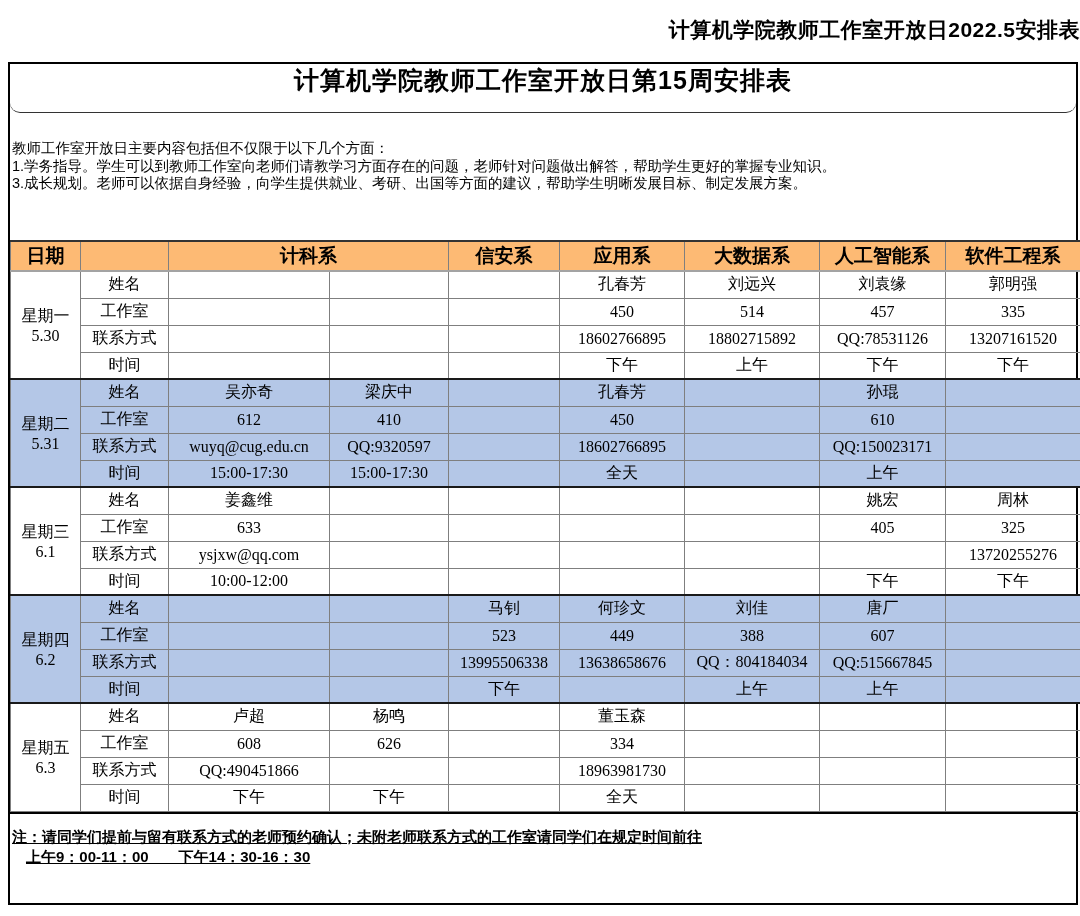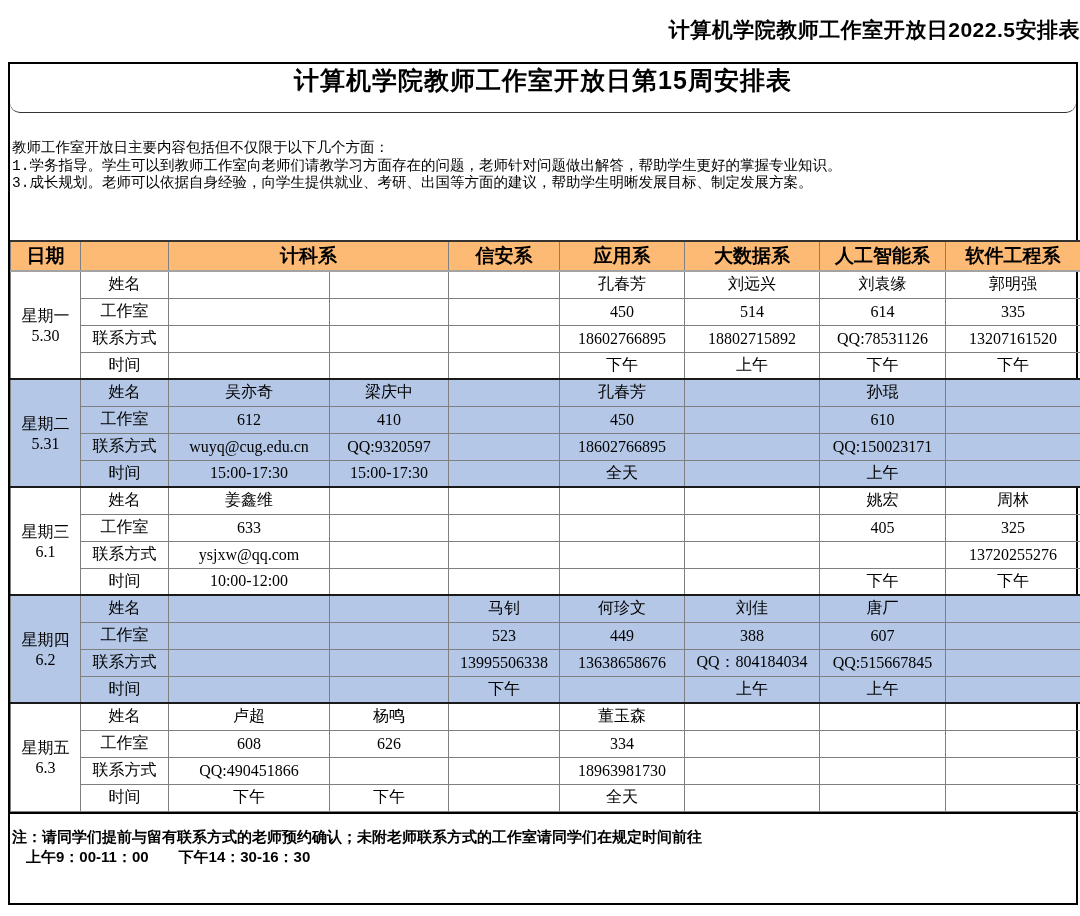--- a/index.html
+++ b/index.html
@@ -21,21 +21,21 @@
     font:bold 25px "Liberation Sans",sans-serif;letter-spacing:1px;
     border-bottom:1px solid #333;
     border-radius:10px;
   }
 
   .intro{
     flex:none;height:127px;box-sizing:border-box;
     padding:27px 4px 0 2px;
     font:14.5px/17.5px "Liberation Sans",sans-serif;
   }
-  .intro div{white-space:nowrap;font-family:Liberation Mono, monospace;}
+  .intro div{white-space:nowrap;}
 
   table.schedule{
     border-collapse:collapse;table-layout:fixed;width:100%;flex:none;
   }
   table.schedule th, table.schedule td{
     border:1px solid #7f7f7f;box-sizing:border-box;
     text-align:center;vertical-align:middle;overflow:hidden;white-space:nowrap;
   }
   table.schedule th{
     height:28px;font:bold 19px "Liberation Sans",sans-serif;
@@ -47,20 +47,21 @@
   td.row-label{font:16px "Liberation Serif","DejaVu Serif",serif;}
   td.day-cell{font:16px/19px "Liberation Serif","DejaVu Serif",serif;}
   tr.block-start td{border-top:2px solid #1a1a1a;margin-top:24px;}
   tr.hl td{background:#b4c7e7;}
   td.contact{font-size:15px;}
 
   .note{
     flex:1;border-top:2px solid #000;
     padding:13px 0 0 2px;
     font:bold 15px/20px "Liberation Sans",sans-serif;
+    text-decoration:underline;
   }
   .note .l2{padding-left:14px;}
 </style>
 </head>
 <body>
 
 <div class="page-title">计算机学院教师工作室开放日2022.5安排表</div>
 
 <div class="sheet">
 
@@ -111,21 +112,21 @@
           <td>刘袁缘</td>
           <td>郭明强</td>
         </tr>
         <tr class="">
           <td class="row-label">工作室</td>
           <td></td>
           <td></td>
           <td></td>
           <td>450</td>
           <td>514</td>
-          <td>614</td>
+          <td>457</td>
           <td>335</td>
         </tr>
         <tr class="">
           <td class="row-label">联系方式</td>
           <td class="contact"></td>
           <td class="contact"></td>
           <td class="contact"></td>
           <td class="contact">18602766895</td>
           <td class="contact">18802715892</td>
           <td class="contact">QQ:78531126</td>

